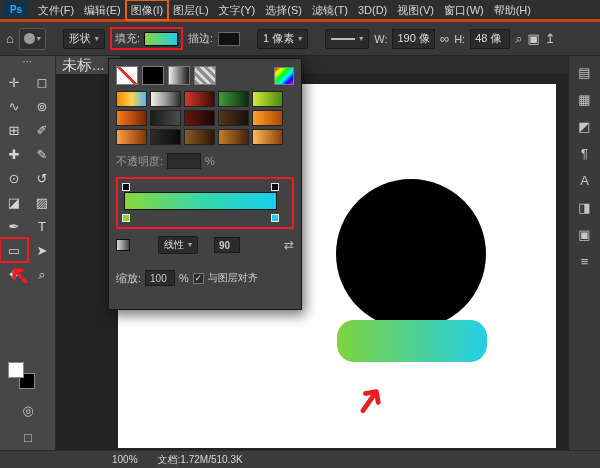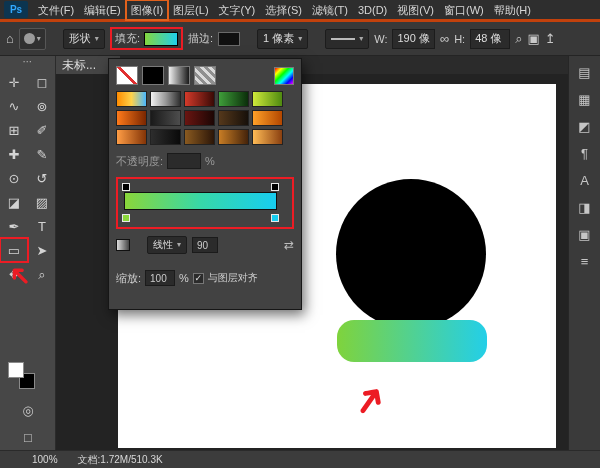--- a/index.html
+++ b/index.html
@@ -53,21 +53,21 @@
              border:1px solid #8a8a8a;z-index:2;}
   .swatch-bg{position:absolute;left:11px;top:11px;width:16px;height:16px;background:#000;
              border:1px solid #8a8a8a;}
   .toolbar-bottom-icons{position:absolute;left:0;top:348px;width:56px;display:flex;
                         flex-direction:column;align-items:center;gap:14px;}
   .tb-icon{color:#c9c9c9;font-size:13px;line-height:1;}
 
   
   .tabstrip{position:absolute;left:56px;top:56px;width:512px;height:18px;background:#2b2b2b;z-index:5;}
   .doc-tab{position:absolute;left:0;top:0;width:64px;height:18px;background:#454545;color:#dddddd;
-           font-size:12px;display:flex;align-items:center;padding:0 6px;overflow:hidden;
+           font-size:15px;display:flex;align-items:center;padding:0 6px;overflow:hidden;
            white-space:nowrap;}
   .pasteboard{position:absolute;left:56px;top:74px;width:512px;height:376px;background:#232323;z-index:4;}
   .doc-canvas{position:absolute;left:118px;top:84px;width:438px;height:364px;background:#ffffff;z-index:6;}
   .shape-circle{position:absolute;left:336px;top:179px;width:150px;height:150px;border-radius:50%;z-index:7;}
   .shape-rounded-rect{position:absolute;left:337px;top:320px;width:150px;height:42px;border-radius:17px;z-index:8;}
 
   
   .fill-popup{position:absolute;left:108px;top:58px;width:194px;height:252px;background:#424242;
               border:1px solid #161616;box-shadow:3px 5px 12px rgba(0,0,0,.55);z-index:40;
               padding:7px;}
@@ -90,37 +90,37 @@
   .small-field{height:16px;min-width:34px;background:#2b2b2b;border:1px solid #1b1b1b;color:#ccc;
                font-size:10px;display:flex;align-items:center;padding:0 4px;}
   .editor-annotation{border:2px solid var(--ann);padding:4px 3px;margin-top:8px;position:relative;}
   .editor{position:relative;height:40px;}
   .gradient-bar{position:absolute;left:3px;right:12px;top:9px;height:18px;border:1px solid #101010;}
   .stop{position:absolute;width:8px;height:8px;border:1px solid #e8e8e8;background:#000;}
   .stop.op-l{left:1px;top:0;}
   .stop.op-r{right:10px;top:0;}
   .stop.col-l{left:1px;top:31px;}
   .stop.col-r{right:10px;top:31px;}
-  .style-row{margin-top:7px;display:flex;align-items:center;gap:5px;}
+  .style-row{margin-top:7px;display:flex;align-items:center;gap:16px;}
   .grad-chip{width:14px;height:12px;border:1px solid #111;background:linear-gradient(to right,#ddd,#444);}
   .rev-icon{margin-left:auto;color:#bdbdbd;font-size:12px;}
   .scale-row{margin-top:16px;display:flex;align-items:center;gap:4px;}
   .checkbox{width:11px;height:11px;background:#2b2b2b;border:1px solid #777;color:#e0e0e0;
             font-size:9px;display:flex;align-items:center;justify-content:center;line-height:1;}
 
   
   .right-dock{position:absolute;right:0;top:56px;width:32px;height:394px;background:#3a3a3a;
               border-left:1px solid #262626;z-index:20;display:flex;flex-direction:column;
               align-items:center;padding-top:10px;gap:14px;}
   .dock-icon{color:#c6c6c6;font-size:13px;line-height:1;}
 
   
   .statusbar{position:absolute;left:0;top:450px;width:600px;height:18px;background:#3c3c3c;
              border-top:1px solid #2a2a2a;display:flex;align-items:center;gap:20px;
-             padding-left:32px;z-index:22;font-size:10px;color:#d8d8d8;}
+             padding-left:112px;z-index:22;font-size:10px;color:#d8d8d8;}
 
   
   .arrow{position:absolute;color:var(--ann);font-weight:bold;z-index:60;line-height:1;}
   .arrow-tool{left:8px;top:262px;font-size:28px;transform:rotate(-135deg);}
   .arrow-canvas{left:352px;top:380px;font-size:40px;transform:rotate(-55deg);z-index:60;}
 </style>
 </head>
 <body>
 
 <div class="app">
@@ -254,21 +254,21 @@
         <div class="stop col-l" style="background: rgb(138, 214, 58);"></div>
         <div class="stop col-r" style="background: rgb(23, 205, 240);"></div>
       </div>
     </div>
     <div class="style-row">
       <div class="grad-chip"></div>
       <div class="dropdown" style="height:18px;font-size:10px;">
         <span>线性</span>
         <span class="caret">▾</span>
       </div>
-      <div class="small-field" style="min-width:26px;">90</div>
+      <div class="small-field" style="min-width:26px;font-weight:bold;">90</div>
       <span class="rev-icon">⇄</span>
     </div>
     <div class="scale-row">
       <span class="popup-label">缩放:</span>
       <div class="small-field" style="min-width:30px;">100</div>
       <span class="popup-label">%</span>
       <div class="checkbox">✓</div>
       <span class="popup-label" style="font-size:10px;">与图层对齐</span>
     </div>
   </div>

